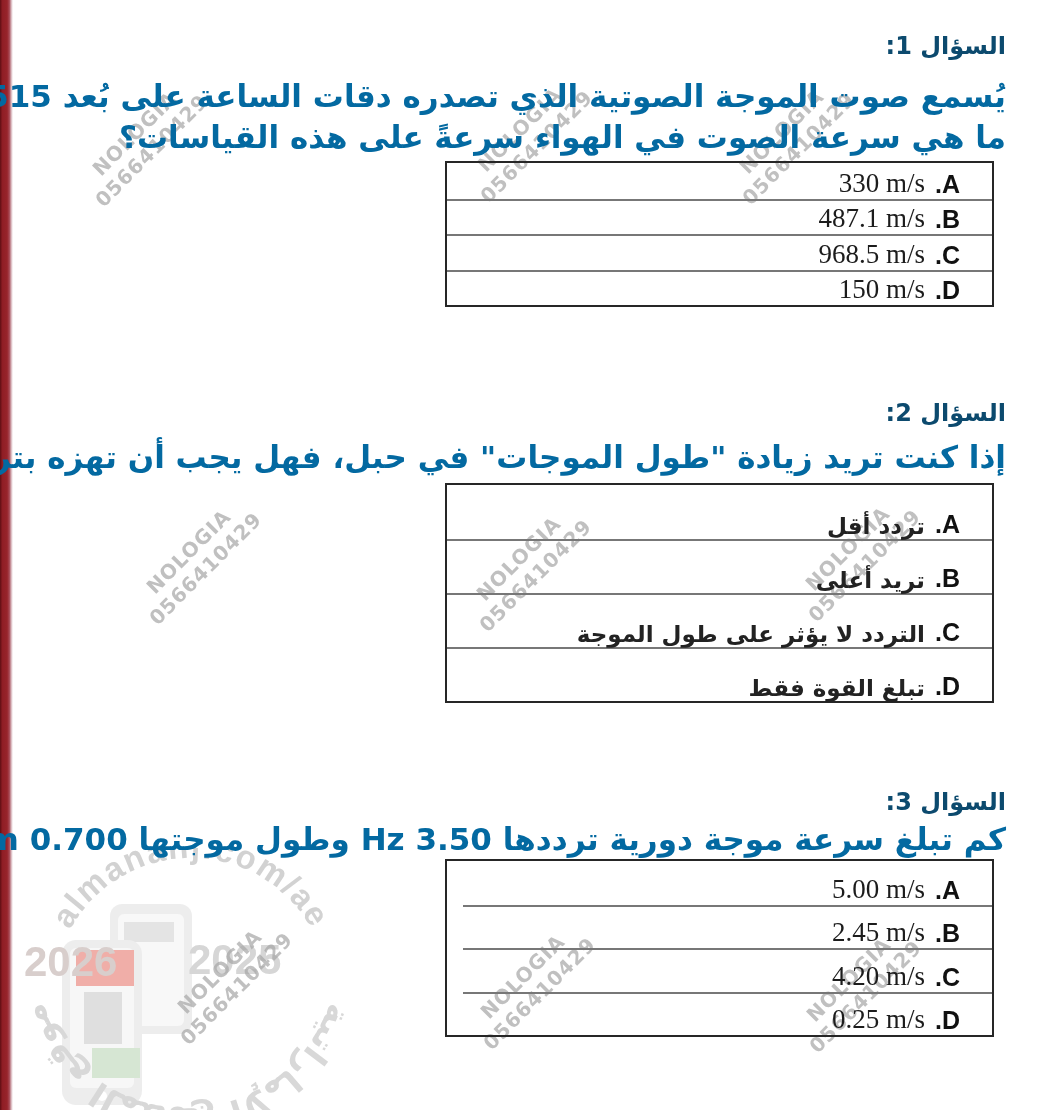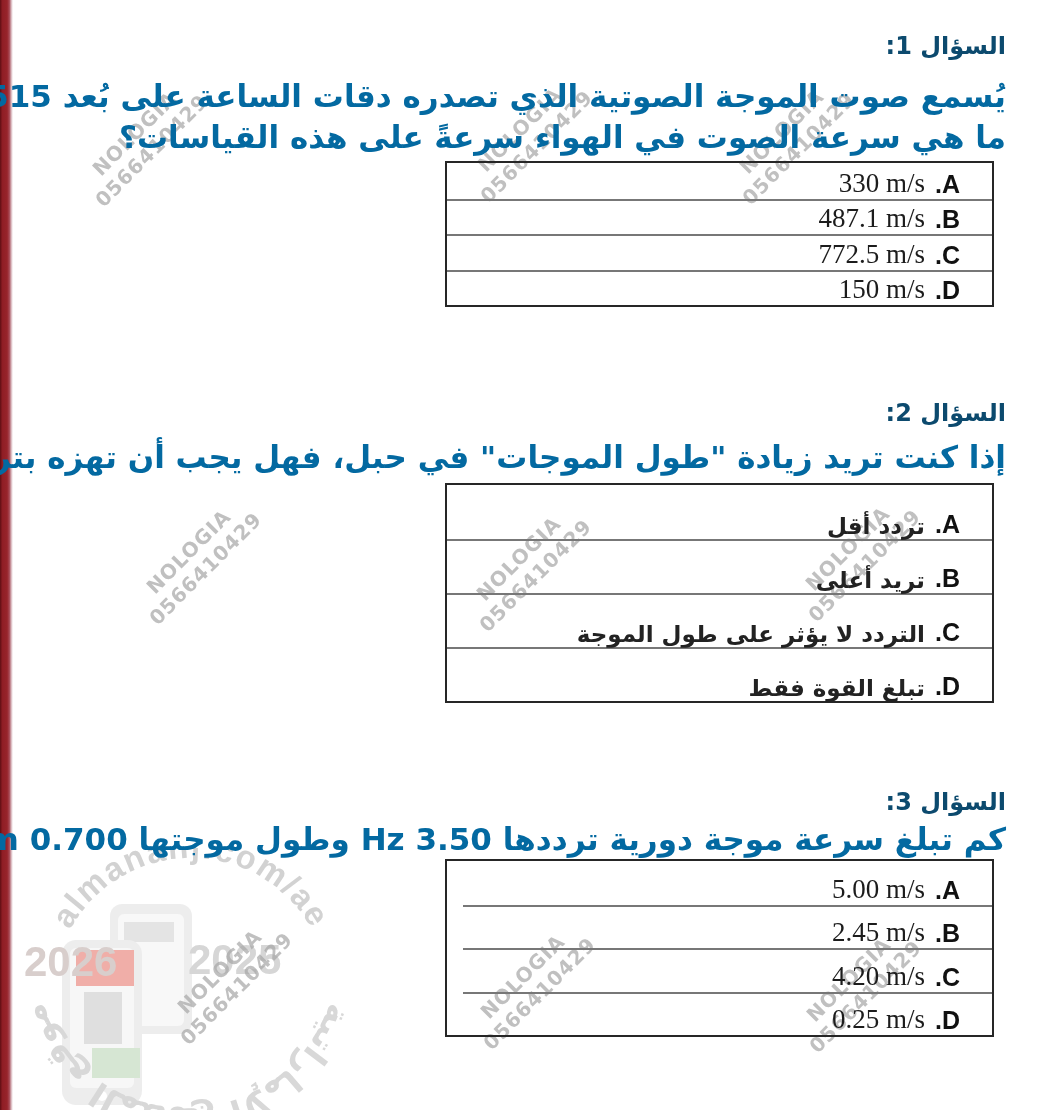--- a/index.html
+++ b/index.html
@@ -128,21 +128,21 @@
         </span>
     </div>
     <div class="opt-row">
       <span class="opt-value-serif">487.1 m/s</span>
       <span class="opt-dl">
           <span>.</span>
           <span>B</span>
         </span>
     </div>
     <div class="opt-row">
-      <span class="opt-value-serif">772.5 m/s</span>
+      <span class="opt-value-serif">968.5 m/s</span>
       <span class="opt-dl">
           <span>.</span>
           <span>C</span>
         </span>
     </div>
     <div class="opt-row">
       <span class="opt-value-serif">150 m/s</span>
       <span class="opt-dl">
           <span>.</span>
           <span>D</span>

